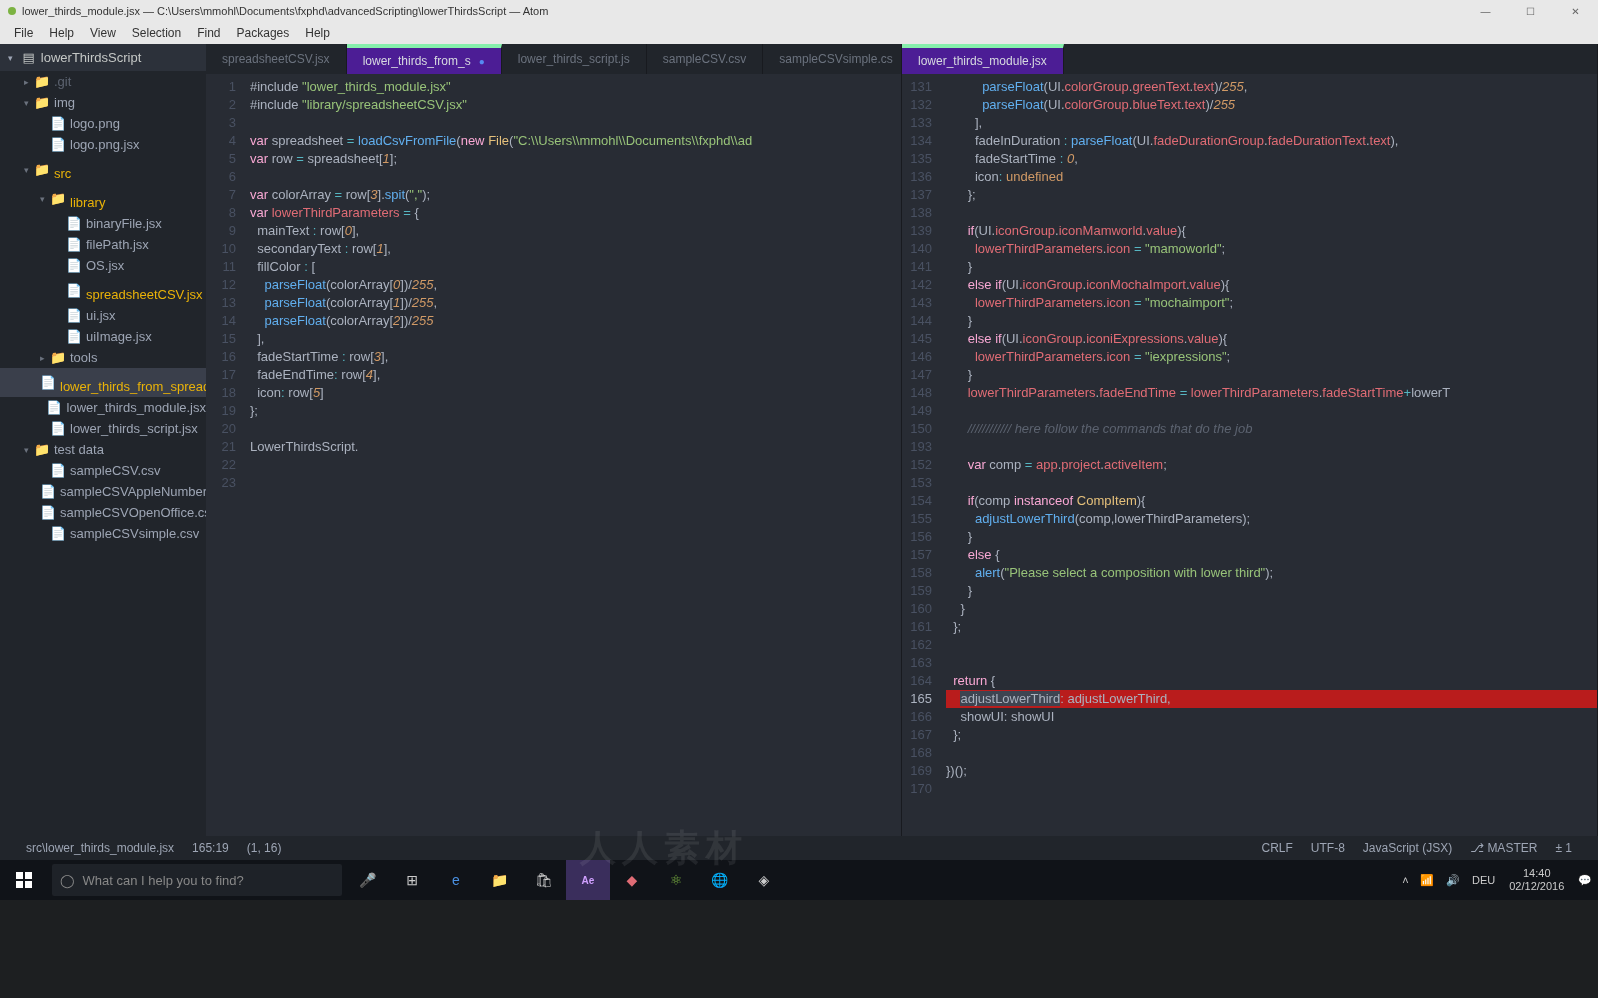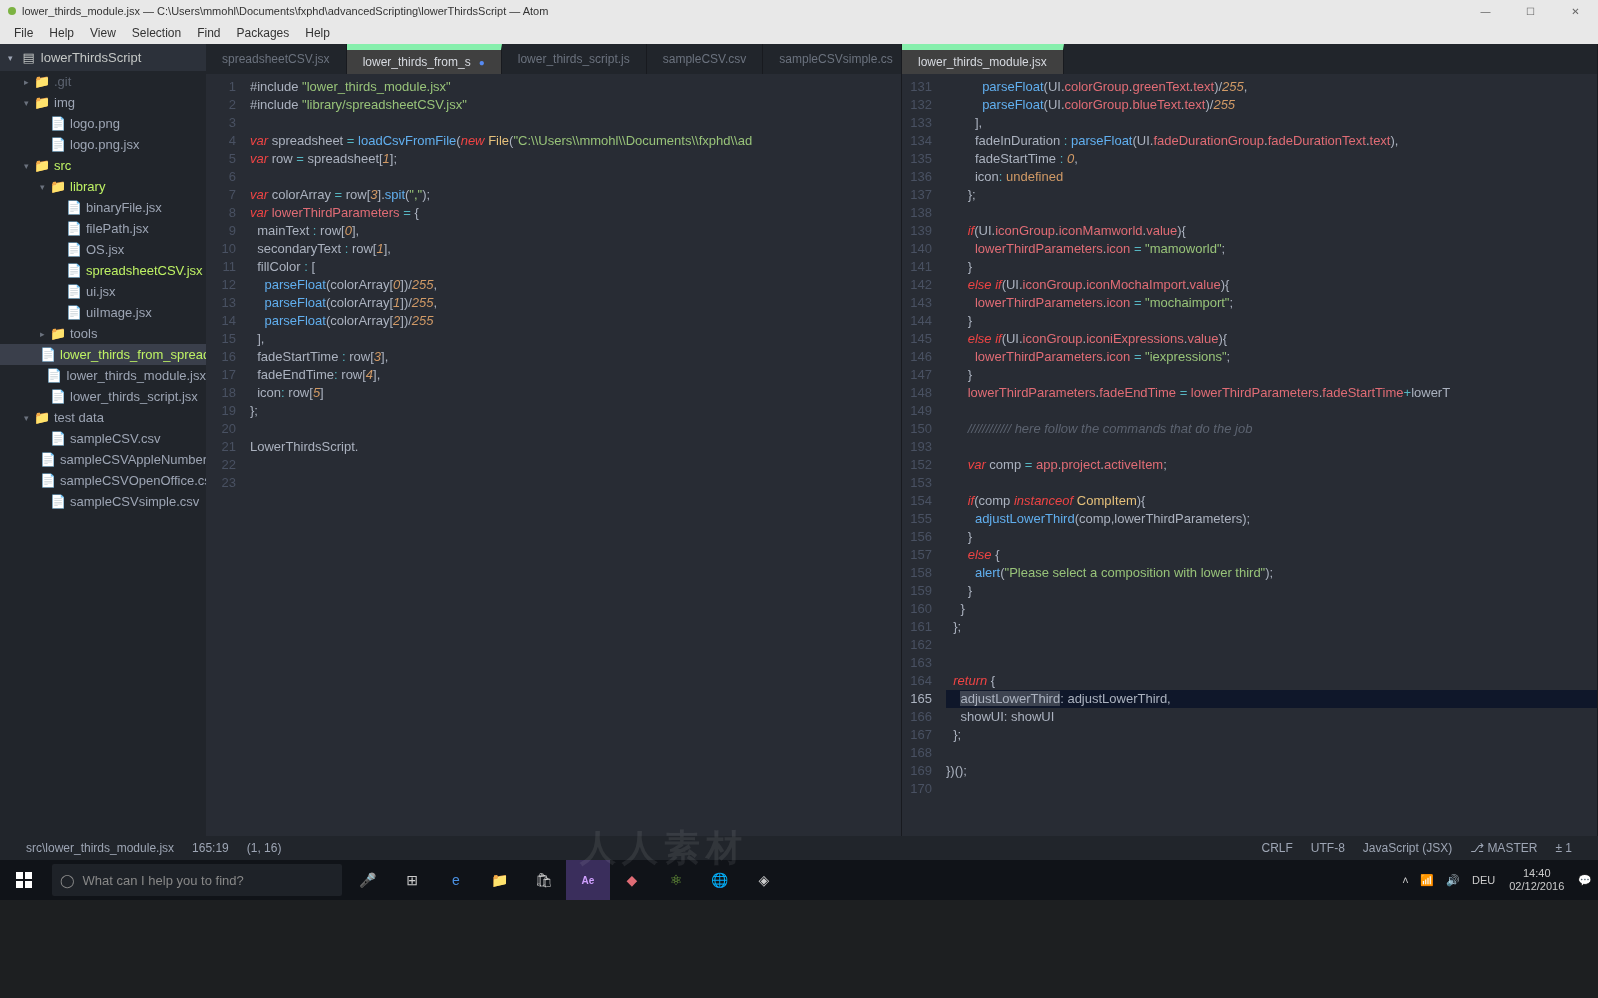--- a/index.html
+++ b/index.html
@@ -17,48 +17,48 @@
 
 .sidebar { width: 206px; background: #21252b; overflow: hidden; }
 .sidebar .root { display: flex; align-items: center; padding: 6px 8px; background: #2c313a; }
 .sidebar .root .arrow { margin-right: 4px; color: #9da5b4; font-size: 9px; }
 .sidebar .item { display: flex; align-items: center; padding: 3px 0; color: #9da5b4; cursor: pointer; font-size: 13px; }
 .sidebar .item.selected { background: #3a3f4b; color: #d7dae0; }
 .sidebar .item .arrow { width: 10px; font-size: 9px; color: #6b727e; }
 .sidebar .item .icon { width: 16px; text-align: center; margin-right: 4px; }
 .sidebar .folder-closed::before { content: "▸"; }
 .sidebar .folder-open::before { content: "▾"; }
-.sidebar .file-green { color: #bef264; }
+.sidebar .file-green { color: #eab308; margin-top: 8px; }
 .sidebar .file-dim { color: #5c6370; }
 
 .panes { flex: 1; display: flex; }
 .pane { flex: 1; display: flex; flex-direction: column; border-right: 1px solid #181a1f; min-width: 0; }
 
 .tabs { height: 30px; background: #21252b; display: flex; align-items: center; }
 .tab { padding: 0 16px; height: 30px; display: flex; align-items: center; color: #6b727e; font-size: 12px; border-right: 1px solid #181a1f; cursor: pointer; }
-.tab.active { background: #404040; color: #d7dae0; border-top: 6px solid #86efac; }
+.tab.active { background: #4c1d95; color: #d7dae0; border-top: 4px solid #86efac; }
 .tab .close { margin-left: 8px; font-size: 10px; }
 
 .editor { flex: 1; display: flex; overflow: hidden; background: #282c34; }
 .gutter { width: 40px; text-align: right; padding-right: 10px; color: #495162; font-family: 'Consolas', monospace; font-size: 13px; line-height: 18px; padding-top: 4px; user-select: none; }
 .code { flex: 1; font-family: 'Consolas', monospace; font-size: 13px; line-height: 18px; padding-top: 4px; padding-left: 4px; white-space: pre; overflow: hidden; color: #abb2bf; }
 
-.s-keyword { color: #ef4444; font-style: italic; }
+.s-keyword { color: #f9a8d4; }
 .s-string { color: #98c379; }
 .s-func { color: #61afef; }
 .s-num { color: #d19a66; font-style: italic; }
 .s-prop { color: #e06c75; }
 .s-comment { color: #5c6370; font-style: italic; }
 .s-op { color: #56b6c2; }
 .s-type { color: #e5c07b; }
 .s-const { color: #d19a66; }
 .s-plain { color: #abb2bf; }
 .s-hi { background: #3e4451; }
 
-.code .line.current { background: #0f172a; }
+.code .line.current { background: #b91c1c; }
 
 .statusbar { height: 24px; background: #21252b; display: flex; align-items: center; color: #9da5b4; font-size: 12px; padding: 0 26px; }
 .statusbar .seg { margin-right: 18px; }
 .statusbar .right { margin-left: auto; display: flex; }
 .statusbar .right .seg { margin-left: 18px; margin-right: 0; }
 
 .taskbar { height: 40px; background: #101318; display: flex; align-items: center; }
 .taskbar .start { width: 48px; height: 40px; display: flex; align-items: center; justify-content: center; color: #fff; }
 .taskbar .search { flex: 0 0 290px; height: 32px; background: #1e2228; border-radius: 2px; display: flex; align-items: center; color: #888; margin: 0 4px; padding: 0 8px; }
 .taskbar .search .searchicon { margin-right: 8px; }

